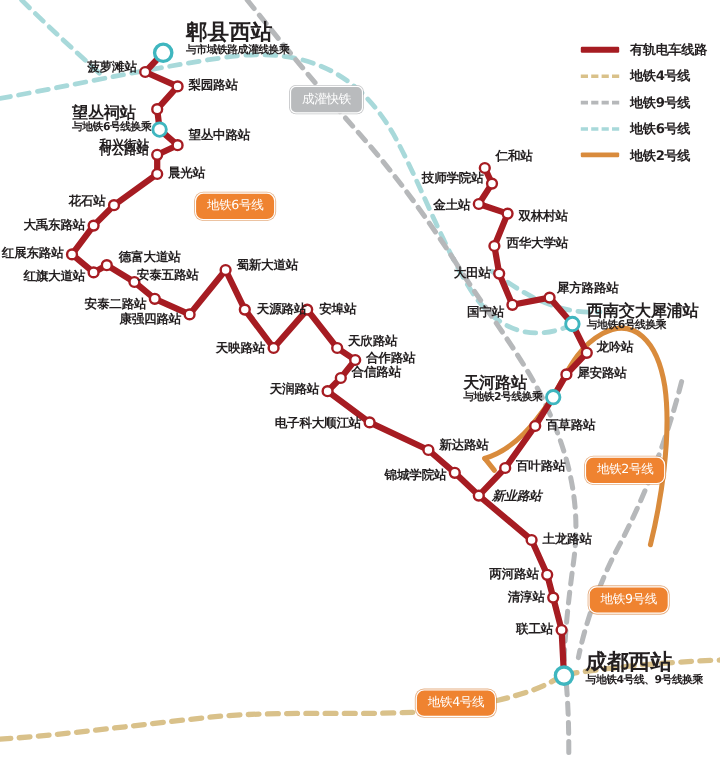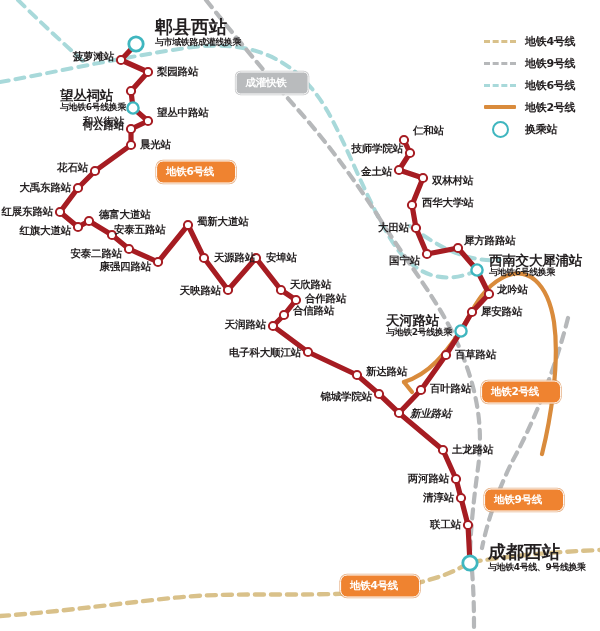--- a/index.html
+++ b/index.html
@@ -41,22 +41,22 @@
 
   
   .badge{
     position:absolute;
     transform:translate(-50%,-50%);
     background:#ef8330;
     border:1.6px solid #ffffff;
     border-radius:7px;
     color:#ffffff;
     font-size:10.5px;
-    font-weight:700;
-    padding:3px 21px 4px 9px;
+    font-weight:400;
+    padding:3px 9px 4px 9px;
     white-space:nowrap;
     letter-spacing:-0.3px;
     box-shadow:0 0 0 0.7px rgba(210,110,30,.55);
   }
   .badge.grey{
     background:#b9bbbd;
     box-shadow:0 0 0 0.7px rgba(150,152,155,.55);
     border-radius:5px;
   }
 
@@ -325,20 +325,26 @@
       <div class="badge grey" style="left: 272px; top: 83px;">成灌快铁</div>
       <div class="badge" style="left: 196px; top: 172px;">地铁6号线</div>
       <div class="badge" style="left: 521px; top: 392px;">地铁2号线</div>
       <div class="badge" style="left: 524px; top: 500px;">地铁9号线</div>
       <div class="badge" style="left: 380px; top: 586px;">地铁4号线</div>
     </div>
 
   <div id="legend">
       <div class="leg-row">
         <div class="leg-key">
+          <div class="solid-key" style="background: rgb(166, 28, 34); height: 5px;"></div>
+        </div>
+        <div class="leg-txt">有轨电车线路</div>
+      </div>
+      <div class="leg-row">
+        <div class="leg-key">
           <div class="dash-key" style="border-top-color: rgb(217, 193, 138);"></div>
         </div>
         <div class="leg-txt">地铁4号线</div>
       </div>
       <div class="leg-row">
         <div class="leg-key">
           <div class="dash-key" style="border-top-color: rgb(182, 184, 186);"></div>
         </div>
         <div class="leg-txt">地铁9号线</div>
       </div>
@@ -347,21 +353,15 @@
           <div class="dash-key" style="border-top-color: rgb(168, 217, 218);"></div>
         </div>
         <div class="leg-txt">地铁6号线</div>
       </div>
       <div class="leg-row">
         <div class="leg-key">
           <div class="solid-key" style="background: rgb(217, 139, 60);"></div>
         </div>
         <div class="leg-txt">地铁2号线</div>
       </div>
-      <div class="leg-row">
-        <div class="leg-key">
-          <div class="ring-key" style="border-color: rgb(63, 182, 191);"></div>
-        </div>
-        <div class="leg-txt">换乘站</div>
-      </div>
     </div>
 
 </div>
 
 </body></html>

